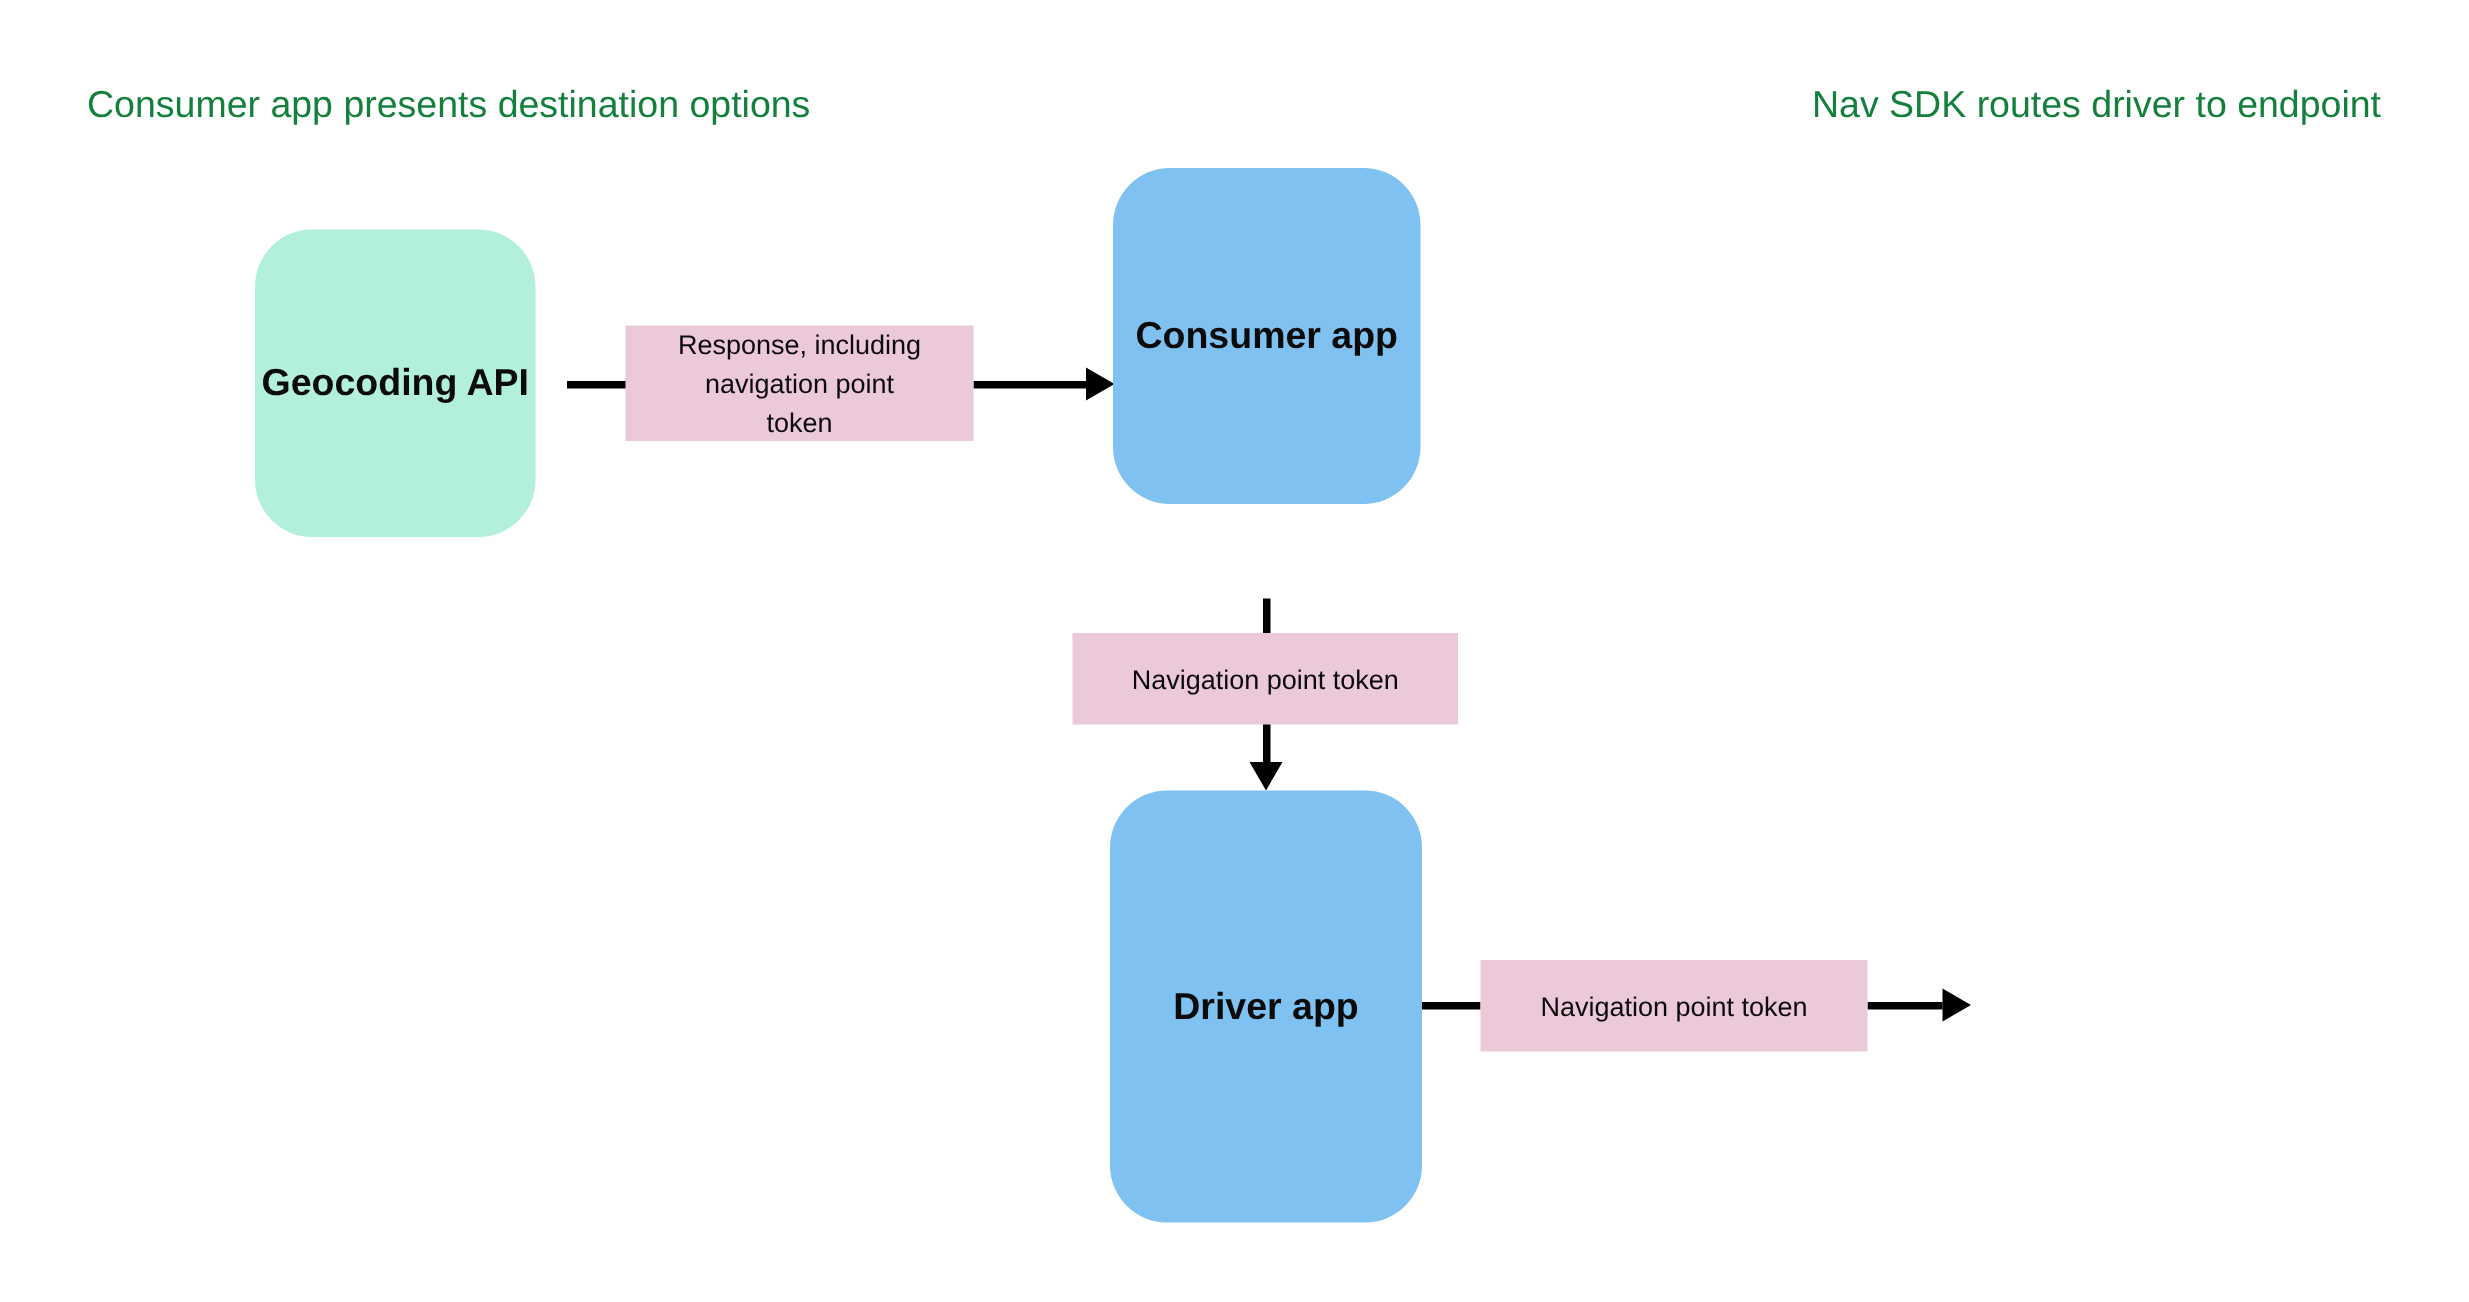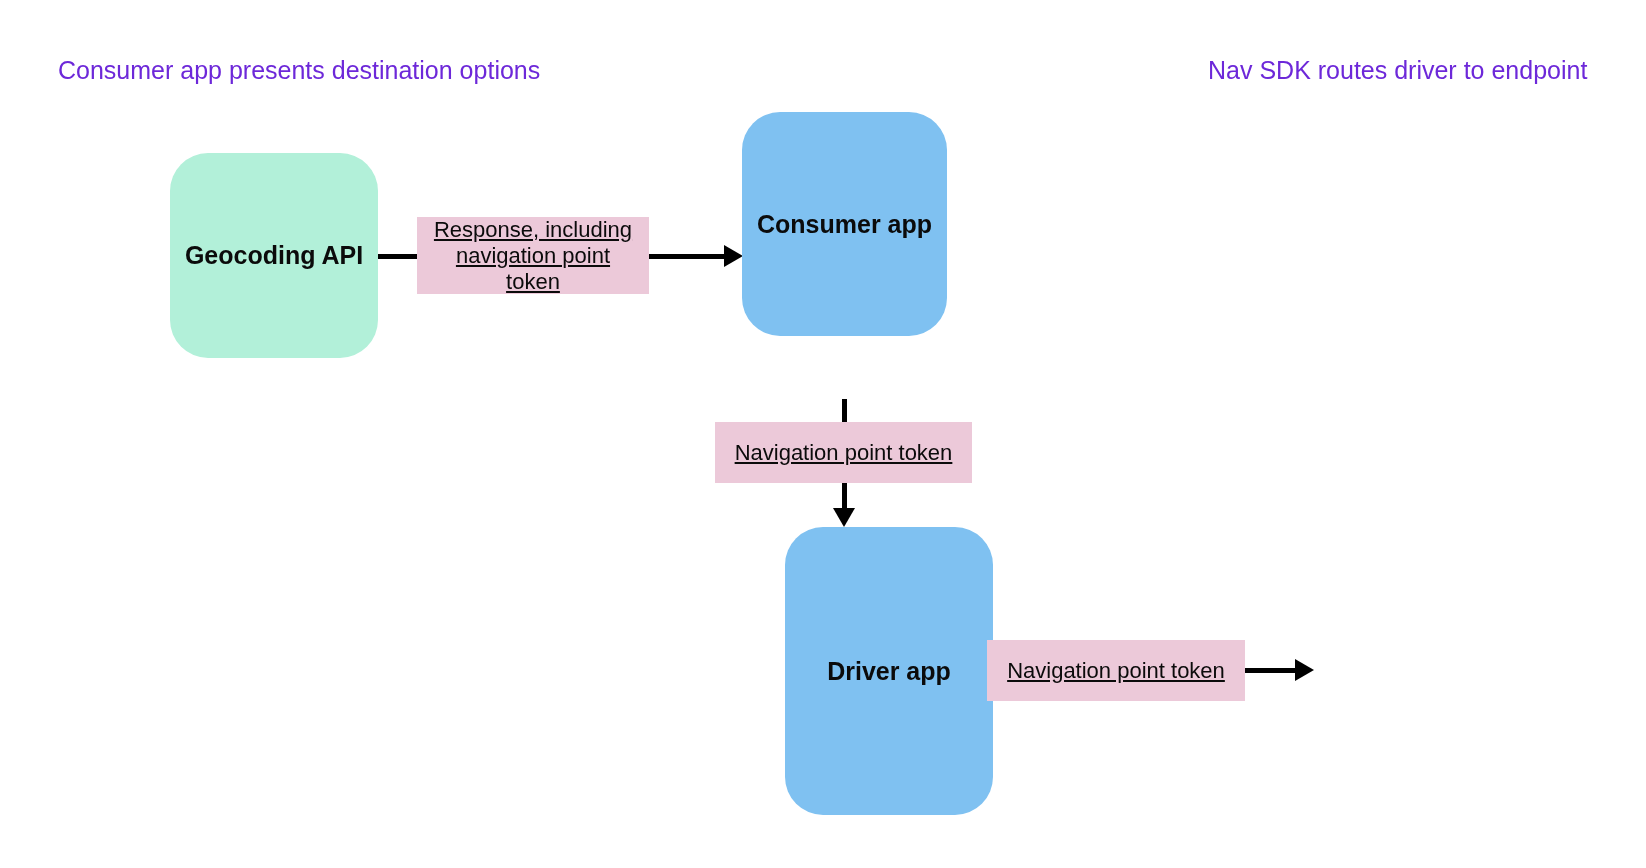--- a/index.html
+++ b/index.html
@@ -13,21 +13,21 @@
     width: 1646px;
     height: 868px;
     background: #ffffff;
     overflow: hidden;
   }
   .col-title {
     position: absolute;
     top: 55px;
     font-size: 25px;
     line-height: 30px;
-    color: #6d28d9;
+    color: #15803d;
     white-space: nowrap;
   }
   .node {
     position: absolute;
     border-radius: 38px;
     display: flex;
     align-items: center;
     justify-content: center;
     z-index: 2;
   }
@@ -38,26 +38,25 @@
     text-align: center;
     white-space: nowrap;
   }
   .edge-label {
     position: absolute;
     background: #ecc9d9;
     display: flex;
     align-items: center;
     justify-content: center;
     text-align: center;
-    font-size: 22px;
+    font-size: 18px;
     line-height: 26px;
     color: #0b0b0b;
     white-space: pre-line;
     z-index: 3;
-    text-decoration: underline;
   }
   .edge-line {
     position: absolute;
     background: #000000;
     z-index: 1;
   }
   .arrowhead-right {
     position: absolute;
     width: 0;
     height: 0;
@@ -69,23 +68,23 @@
   .arrowhead-down {
     position: absolute;
     width: 0;
     height: 0;
     border-left: 11px solid transparent;
     border-right: 11px solid transparent;
     border-top: 19px solid #000000;
     z-index: 1;
   }
   
-  #node-geocoding { left: 170px; top: 153px; width: 208px; height: 205px; align-items: center; }
+  #node-geocoding { left: 170px; top: 153px; width: 187px; height: 205px; align-items: center; }
   #node-consumer  { left: 742px; top: 112px; width: 205px; height: 224px; }
-  #node-driver    { left: 740px; top: 527px; width: 208px; height: 288px; margin-left: 45px; }
+  #node-driver    { left: 740px; top: 527px; width: 208px; height: 288px; }
   #node-navsdk    { left: 1313px; top: 567px; width: 207px; height: 208px; }
   
   #col-title-0 { left: 58px; }
   #col-title-1 { left: 702px; }
   #col-title-2 { left: 1208px; }
   
   #edge-label-0 { left: 417px; top: 217px; width: 232px; height: 77px; }
   #edge-label-1 { left: 715px; top: 422px; width: 257px; height: 61px; }
   #edge-label-2 { left: 987px; top: 640px; width: 258px; height: 61px; }
   

